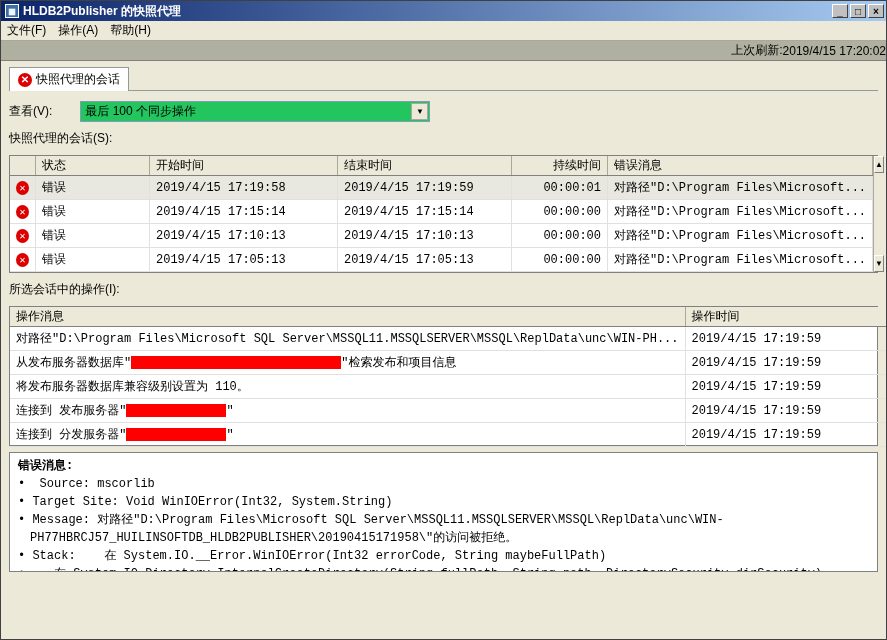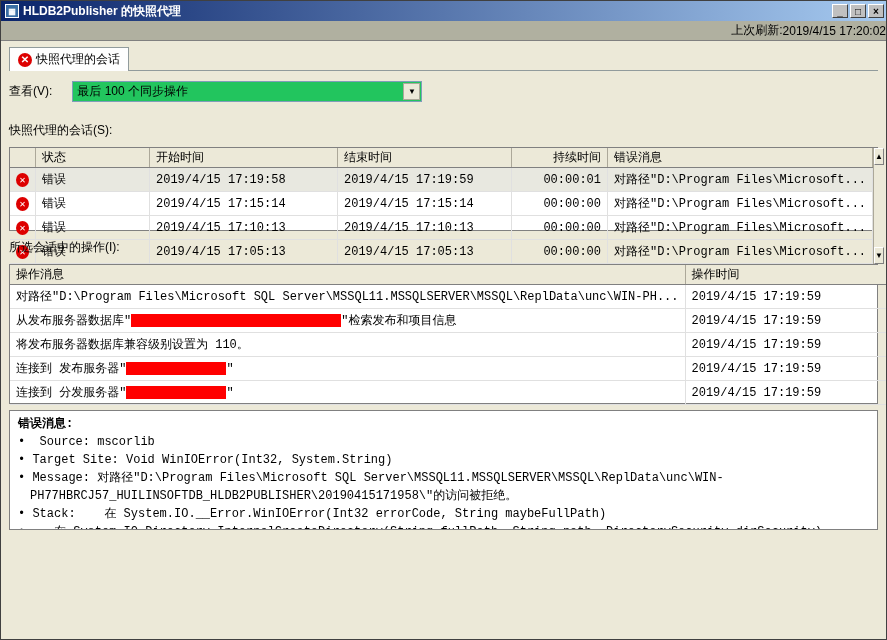--- a/index.html
+++ b/index.html
@@ -10,21 +10,21 @@
 .titlebar .title { flex: 1; font-size: 12px; }
 .titlebar .btns { display: flex; gap: 2px; }
 .titlebar .btn { width: 16px; height: 14px; background: #c0c0c0; border: 1px solid #fff; border-right-color: #404040; border-bottom-color: #404040; font-family: Arial; font-size: 10px; font-weight: bold; color: #000; display: flex; align-items: center; justify-content: center; cursor: pointer; }
 .menubar { height: 20px; background: #ece9d8; border-bottom: 1px solid #aca899; display: flex; align-items: center; padding: 0 6px; gap: 12px; }
 .menubar span { cursor: pointer; }
 .statusline { height: 20px; background: #b0b0a0; border-bottom: 1px solid #808080; display: flex; align-items: center; justify-content: flex-end; padding: 0 0; color: #000; }
 .content { flex: 1; padding: 6px 8px; display: flex; flex-direction: column; gap: 6px; overflow: hidden; }
 .tabrow { display: flex; align-items: flex-end; height: 24px; border-bottom: 1px solid #919b9c; }
 .tab { background: #fefefe; border: 1px solid #919b9c; border-bottom: none; padding: 3px 8px; display: flex; align-items: center; gap: 4px; position: relative; top: 1px; }
 .err-icon { width: 14px; height: 14px; border-radius: 50%; background: #d00; color: #fff; font-size: 10px; font-weight: bold; display: inline-flex; align-items: center; justify-content: center; }
-.row-view { display: flex; align-items: center; gap: 20px; margin: 4px 0 12px 0; }
+.row-view { display: flex; align-items: center; gap: 28px; margin: 4px 0 0 0; }
 .combo { flex: 0 0 350px; height: 21px; background: #22c55e; border: 1px solid #7f9db9; display: flex; align-items: center; padding: 0 4px; position: relative; }
 .combo .arrow { position: absolute; right: 1px; top: 1px; bottom: 1px; width: 17px; background: #ece9d8; border: 1px solid #aca899; display: flex; align-items: center; justify-content: center; font-size: 8px; }
 .section-label { margin: 2px 0; }
 .grid { border: 1px solid #808080; background: #fff; }
 .grid-header { display: flex; background: #ece9d8; border-bottom: 1px solid #808080; height: 20px; }
 .grid-header .cell { border-right: 1px solid #aca899; padding: 2px 6px; display: flex; align-items: center; background: #ece9d8; overflow: hidden; white-space: nowrap; }
 .grid-body .row { display: flex; height: 24px; border-bottom: 1px solid #e0e0e0; }
 .grid-body .cell { border-right: 1px solid #e0e0e0; padding: 2px 6px; display: flex; align-items: center; font-family: Consolas, "Courier New", monospace; overflow: hidden; white-space: nowrap; text-overflow: ellipsis; }
 .row.sel { background: #e8e8e0; }
 .scroll-v { width: 17px; background: #ece9d8; border-left: 1px solid #aca899; position: relative; }
@@ -35,35 +35,40 @@
 .c-status { width: 114px; flex: 0 0 114px; }
 .c-start { width: 188px; flex: 0 0 188px; }
 .c-end { width: 174px; flex: 0 0 174px; }
 .c-dur { width: 96px; flex: 0 0 96px; justify-content: flex-end; }
 .c-msg { flex: 1; }
 .c2-msg { flex: 1; text-align: center; }
 .c2-time { width: 230px; flex: 0 0 230px; }
 .redact { background: #ff0000; display: inline-block; height: 13px; vertical-align: middle; }
 .err-box { border: 1px solid #808080; background: #fff; padding: 4px 8px; font-family: Liberation Mono, monospace; line-height: 1.5; height: 120px; overflow: hidden; }
 .err-box .bold { font-weight: bold; }
-.grid-sess { height: 84px; }
+.grid-sess { height: 118px; }
 .grid-ops { height: 140px; }
 </style>
 </head>
 <body>
 
 <div class="window">
   <div class="titlebar">
     <span class="icon">▦</span>
     <span class="title">HLDB2Publisher 的快照代理</span>
     <div class="btns">
       <div class="btn">_</div>
       <div class="btn">□</div>
       <div class="btn">×</div>
     </div>
+  </div>
+  <div class="menubar">
+    <span>文件(F)</span>
+    <span>操作(A)</span>
+    <span>帮助(H)</span>
   </div>
   <div class="statusline">
     <span>上次刷新:</span>
     <span>2019/4/15 17:20:02</span>
   </div>
 
   <div class="content">
     <div class="tabrow">
       <div class="tab">
         <span class="err-icon">✕</span>

